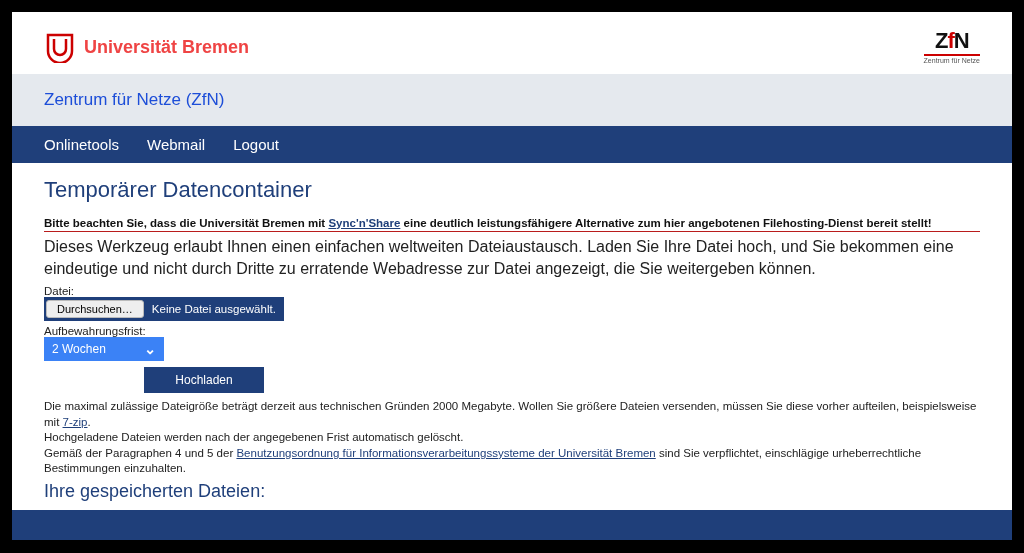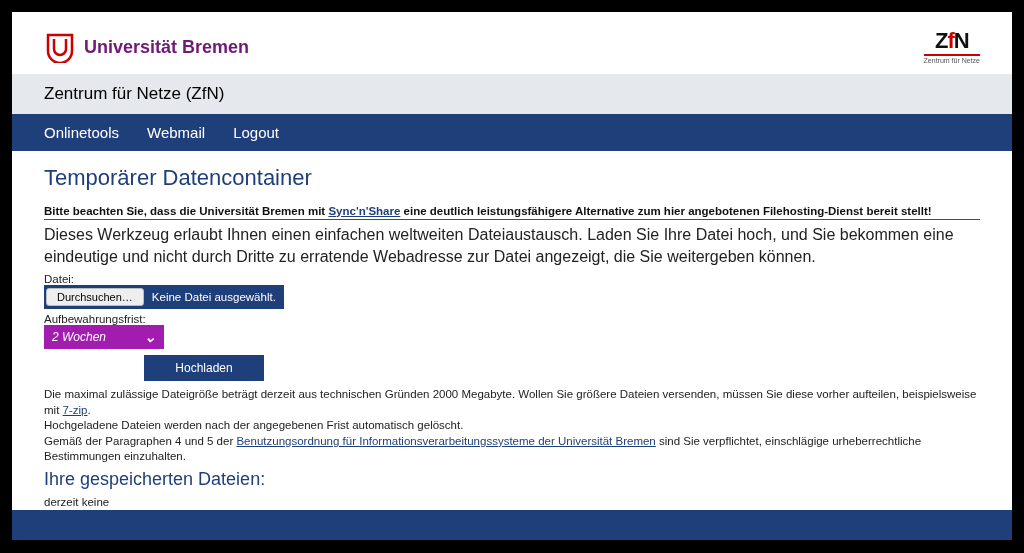--- a/index.html
+++ b/index.html
@@ -18,30 +18,30 @@
     position: relative;
     overflow: hidden;
   }
   .header {
     display: flex;
     justify-content: space-between;
     align-items: center;
     padding: 18px 32px 10px 32px;
   }
   .uni-logo { display: flex; align-items: center; gap: 8px; }
-  .uni-text { font-size: 18px; font-weight: 600; color: #701a75; }
+  .uni-text { font-size: 18px; font-weight: 600; color: #ef4444; }
   .zfn-logo { text-align: center; }
   .zfn-main { font-size: 22px; font-weight: 800; letter-spacing: -1px; line-height: 1; }
   .zfn-z, .zfn-n { color: #111; }
   .zfn-f { color: #c00; }
   .zfn-sub { font-size: 7px; color: #555; border-top: 2px solid #c00; margin-top: 2px; padding-top: 1px; }
   .subheader {
     background: #e5e9ee;
-    padding: 10px 32px;
-    color: #000000;
+    padding: 16px 32px;
+    color: #1d4ed8;
     font-size: 17px;
   }
   .navbar {
     background: #1f3f7a;
     padding: 10px 32px;
     display: flex;
     gap: 28px;
   }
   .navbar a {
     color: #fff;
@@ -86,32 +86,31 @@
     background: #eee;
     border: 1px solid #bbb;
     border-radius: 3px;
     font-size: 11px;
     padding: 2px 10px;
     margin: 2px 8px 2px 2px;
     cursor: pointer;
   }
   .file-status { color: #fff; font-size: 11.5px; }
   .select-box {
-    background: #a21caf;
+    background: #3b82f6;
     color: #fff;
     border: none;
     height: 24px;
     width: 120px;
     padding: 0 8px;
     font-size: 12px;
     display: inline-flex;
     align-items: center;
     justify-content: space-between;
     cursor: pointer;
-    font-style: italic;
   }
   .chevron { font-size: 14px; font-weight: bold; }
   .upload-btn {
     background: #1f3f7a;
     color: #fff;
     border: none;
     width: 120px;
     height: 26px;
     font-size: 12px;
     margin-left: 100px;

